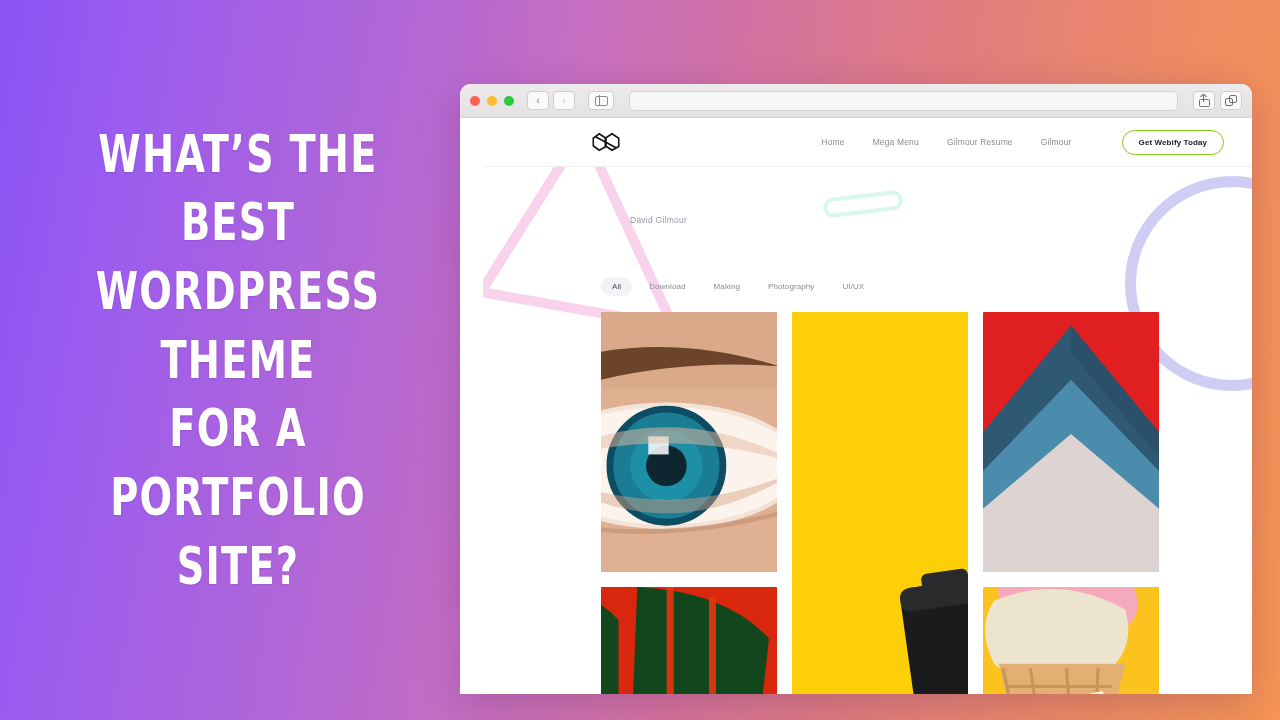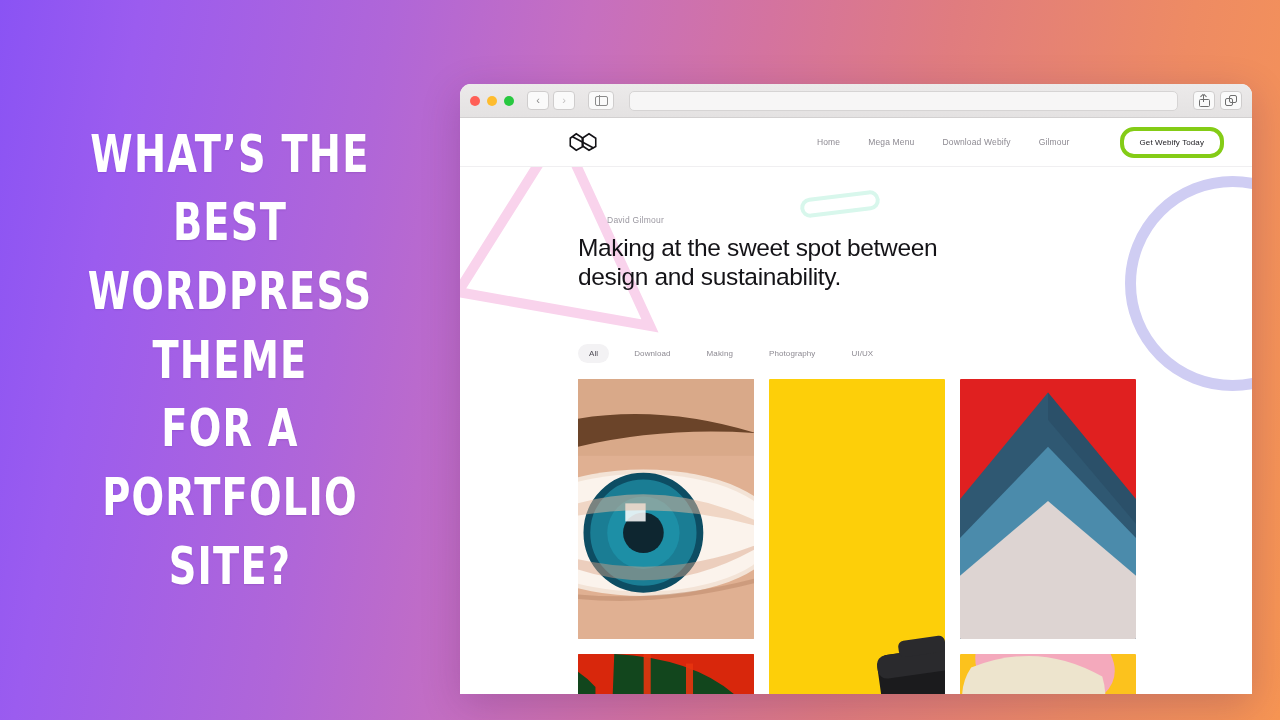--- a/index.html
+++ b/index.html
@@ -6,21 +6,21 @@
   html, body { width:1280px; height:720px; overflow:hidden; }
   body {
     font-family: "Liberation Sans", sans-serif;
     background: linear-gradient(100deg, #8a53f4 0%, #9b5cef 10%, #b066d8 28%, #c66fc0 42%, #d4739f 55%, #e07c7f 68%, #ee8b63 85%, #f79553 100%);
     position: relative;
   }
 
   
   .promo {
     position: absolute;
-    left: 0; top: 0;
+    left: 8px; top: 0;
     width: 460px; height: 720px;
     display: flex; align-items: center; justify-content: center;
   }
   .promo-title {
     width: 380px;
     text-align: center;
     color: #ffffff;
     font-family: "DejaVu Sans Condensed", "Liberation Sans Narrow", "Liberation Sans", sans-serif;
     font-weight: 700;
     font-size: 52px;
@@ -86,38 +86,38 @@
   .share-glyph .arrow:before,
   .share-glyph .arrow:after { content:""; position:absolute; top:0.5px; width:4px; height:1.3px; background:#6f6f6f; }
   .share-glyph .arrow:before { left:-2.6px; transform:rotate(-45deg); }
   .share-glyph .arrow:after  { left:0.1px; transform:rotate(45deg); }
   .tabs-glyph { position:relative; width:12px; height:11px; }
   .tabs-glyph span { position:absolute; border:1.3px solid #6f6f6f; border-radius:2px; }
   .tabs-glyph span:nth-child(1){ left:0; bottom:0; width:8px; height:8px; }
   .tabs-glyph span:nth-child(2){ right:0; top:0; width:8px; height:8px; }
 
   
-  .page { position:relative; height:576px; background:#fff; overflow:hidden; }
+  .page { position:relative; height:576px; background:#fff; overflow:hidden;margin-left:23px; }
 
   .site-nav {
     height: 49px;
     display:flex; align-items:center;
     padding: 0 28px 0 0;
     position: relative; z-index: 6;
     background:#fff;
     border-bottom: 1px solid #f0eff1;
   }
   .logo { margin-left: 108px; width:30px; height:22px; }
   .nav-links { margin-left:auto; display:flex; align-items:center; gap:28px; }
   .nav-link { font-size:8.5px; color:#8d8a92; letter-spacing:.15px; }
   .cta {
     margin-left: 22px;
-    border:4px solid #84cc16; border-radius:14px;
+    border:1px solid #84cc16; border-radius:14px;
     padding: 7px 16px;
-    font-size:8px; font-weight:400; color:#1b1a1f; letter-spacing:.1px;
+    font-size:8px; font-weight:700; color:#1b1a1f; letter-spacing:.1px;
     background:#fff;
   }
 
   
   .shape { position:absolute; pointer-events:none; }
   .capsule {
     left: 340px; top: 76px;
     width: 80px; height: 20px;
     border: 4px solid #d8f7ec; border-radius: 12px;
     transform: rotate(-7deg);
@@ -130,21 +130,21 @@
   }
 
   .hero { position:relative; z-index:4; padding: 48px 0 0 118px; }
   .eyebrow { font-size:8.5px; color:#9b98a1; letter-spacing:.25px; margin-bottom:9px;padding-left:29px; }
   .headline {
     font-size: 24.5px; line-height: 1.18;
     color: #141317; font-weight: 400; letter-spacing:-0.35px;
     white-space: pre-line;
   }
 
-  .filters { position:relative; z-index:4; display:flex; align-items:center; gap:14px; margin: 52px 0 0 118px; }
+  .filters { position:relative; z-index:4; display:flex; align-items:center; gap:6px; margin: 52px 0 0 118px; }
   .filter { font-size:8px; color:#8d8a92; padding:5px 11px; border-radius:12px; letter-spacing:.1px; }
   .filter.active { background:#f3f2f4; color:#4e4b54; }
 
   
   .grid {
     position:relative; z-index:4;
     margin: 16px 0 0 118px;
     width: 564px;
     display: grid;
     grid-template-columns: 176px 176px 176px;
@@ -221,30 +221,28 @@
         <svg viewBox="0 0 40 28" width="30" height="22">
           <path d="M3 9 L11 3 L20 9 L20 20 L11 25 L3 19 Z" fill="none" stroke="#141317" stroke-width="2.1"></path>
           <path d="M19 9 L28 3 L37 9 L37 20 L28 25 L19 19 Z" fill="none" stroke="#141317" stroke-width="2.1"></path>
           <path d="M6 7 L34 22" stroke="#141317" stroke-width="2.1" fill="none"></path>
         </svg>
       </div>
 
       <div class="nav-links">
         <span class="nav-link">Home</span>
         <span class="nav-link">Mega Menu</span>
-        <span class="nav-link">Download Webify</span>
+        <span class="nav-link">Gilmour Resume</span>
         <span class="nav-link">Gilmour</span>
         <span class="cta">Get Webify Today</span>
       </div>
     </div>
 
     <div class="hero">
       <div class="eyebrow">David Gilmour</div>
-      <div class="headline">Making at the sweet spot between
-design and sustainability.</div>
     </div>
 
     <div class="filters">
       <span class="filter active">All</span>
       <span class="filter">Download</span>
       <span class="filter">Making</span>
       <span class="filter">Photography</span>
       <span class="filter">UI/UX</span>
     </div>
 

